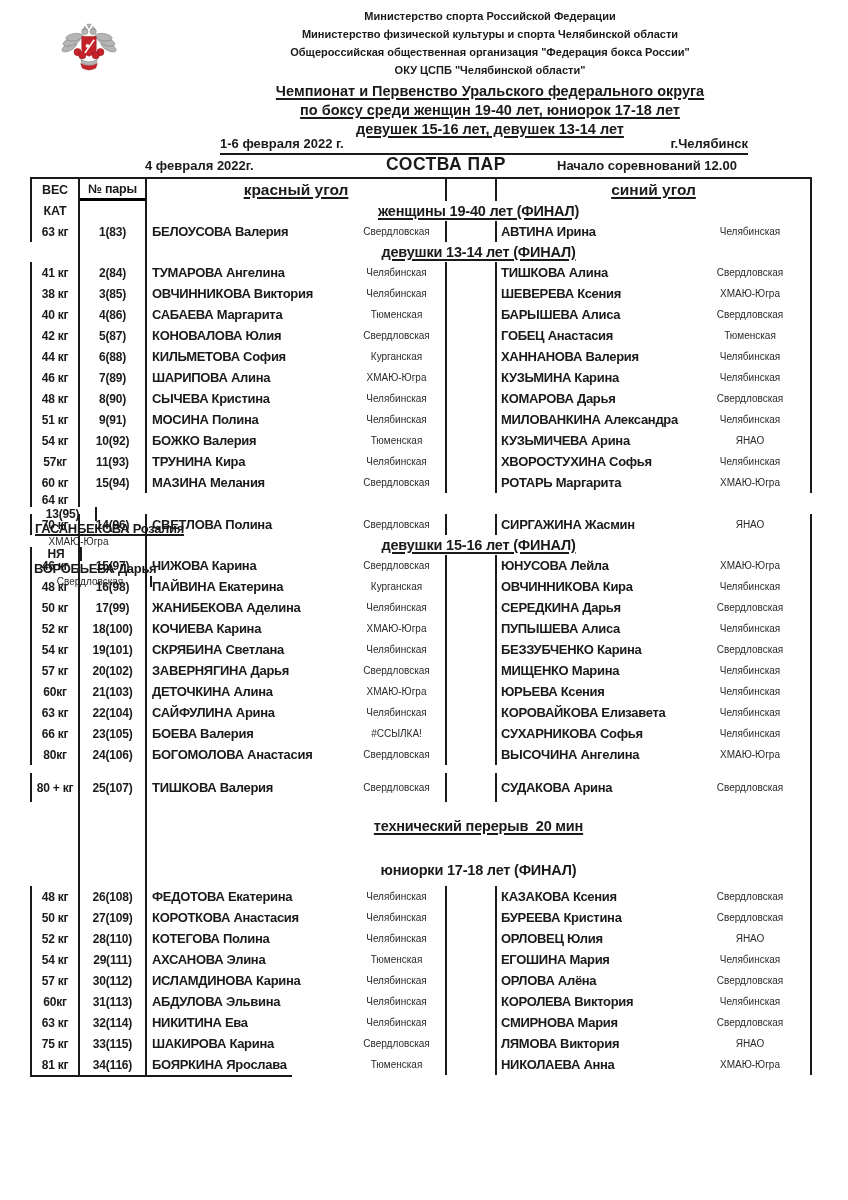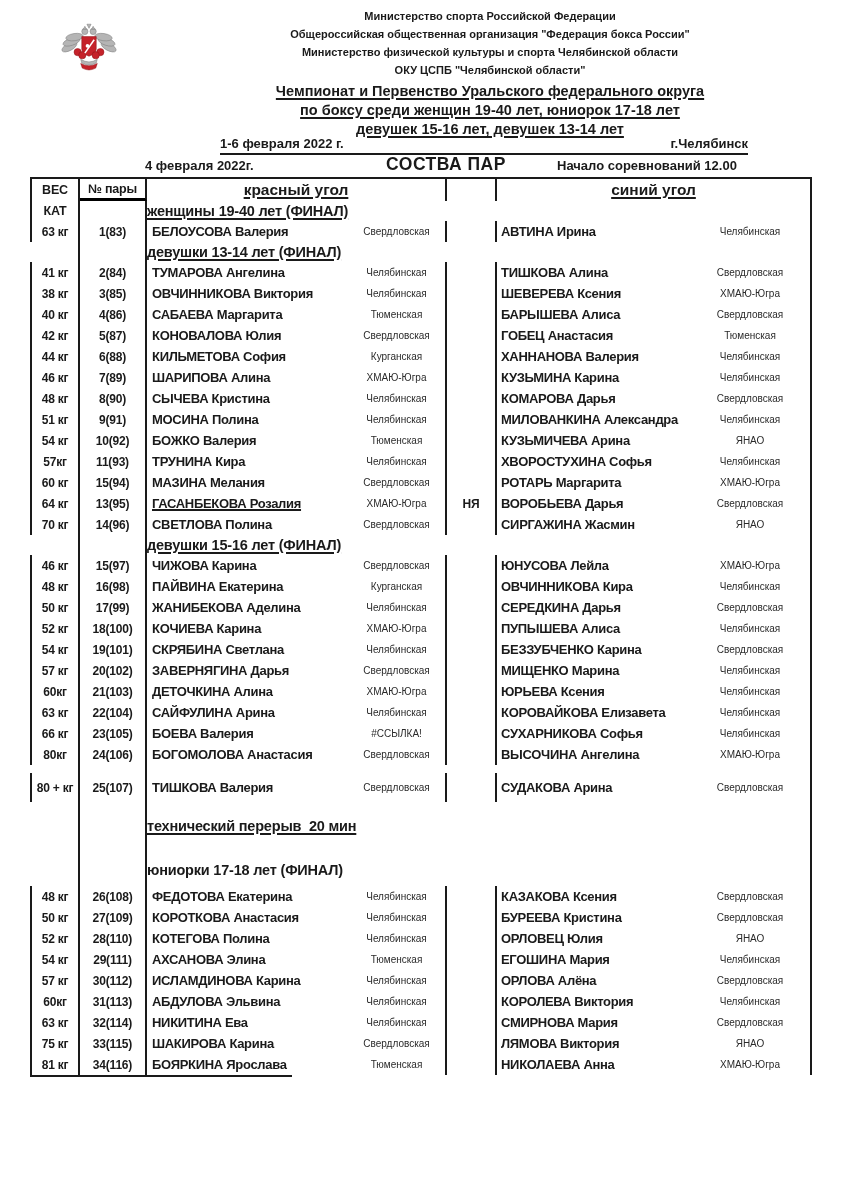--- a/index.html
+++ b/index.html
@@ -29,21 +29,21 @@
   .bb{border-bottom:3px solid #000000;}
   .cw {width:50px;justify-content:center;}
   .cp {width:67px;justify-content:center;}
   .crn{width:201px;padding-left:5px;}
   .crr{width:97px;justify-content:center;}
   .cm {width:52px;justify-content:center;}
   .cbn{width:193px;padding-left:4px;}
   .cbr{width:122px;justify-content:center;}
   .chr{width:298px;justify-content:center;}
   .chb{width:315px;justify-content:center;}
-  .cs {width:665px;justify-content:flex-start;}
+  .cs {width:665px;justify-content:center;}
   .t-w{font-weight:bold;font-size:12px;white-space:nowrap;letter-spacing:-0.2px;}
   .t-name{font-weight:bold;font-size:13px;white-space:nowrap;letter-spacing:-0.3px;}
   .t-name.u{text-decoration:underline;text-decoration-thickness:1.5px;}
   .t-region{font-size:10px;color:#2a2a2a;white-space:nowrap;}
   .t-corner{font-weight:bold;font-size:15.5px;text-decoration:underline;text-decoration-thickness:2px;text-underline-offset:2px;white-space:nowrap;}
   .t-section{font-weight:bold;font-size:14.5px;white-space:pre;letter-spacing:-0.2px;}
   .t-section.u{text-decoration:underline;text-decoration-thickness:2px;text-underline-offset:2px;}
   .bottom-line{width:262px;border-top:2px solid #1a1a1a;}
 </style>
 </head>
@@ -73,22 +73,22 @@
       <circle cx="82" cy="56" r="7"></circle>
         <circle cx="73" cy="62" r="7"></circle>
       <path d="M44,78 q16,9 32,0 l-3,9 q-13,7 -26,0 z"></path>
     </g>
     <path d="M52,58 L70,32" stroke="#ffffff" stroke-width="3" fill="none"></path>
     <circle cx="57" cy="44" r="3.5" fill="#ffffff"></circle>
   </svg>
 
   <div class="hdr">
     <div class="org-line">Министерство спорта Российской Федерации</div>
+    <div class="org-line">Министерство физической культуры и спорта Челябинской области</div>
     <div class="org-line">Общероссийская общественная организация "Федерация бокса России"</div>
-    <div class="org-line">Министерство физической культуры и спорта Челябинской области</div>
     <div class="org-line">ОКУ ЦСПБ "Челябинской области"</div>
     <div class="titles">
       <div class="title-line">Чемпионат и Первенство Уральского федерального округа</div>
       <div class="title-line">по боксу среди женщин 19-40 лет, юниорок 17-18 лет</div>
       <div class="title-line">девушек 15-16 лет, девушек 13-14 лет</div>
     </div>
   </div>
 
   <div class="date-row">
     <span>1-6 февраля 2022 г.</span>
@@ -382,21 +382,21 @@
             <span class="t-region">Свердловская</span>
           </div>
           <div class="c cm bl br2"></div>
           <div class="c cbn">
             <span class="t-name">РОТАРЬ Маргарита</span>
           </div>
           <div class="c cbr br2">
             <span class="t-region">ХМАЮ-Югра</span>
           </div>
         </div>
-        <div class="r" style="height: 21px;">
+        <div class="r" style="height: 21px; flex-direction: column;">
           <div class="c cw bl br2">
             <span class="t-w">64 кг</span>
           </div>
           <div class="c cp br2">
             <span class="t-w">13(95)</span>
           </div>
           <div class="c crn">
             <span class="t-name u">ГАСАНБЕКОВА Розалия</span>
           </div>
           <div class="c crr">

